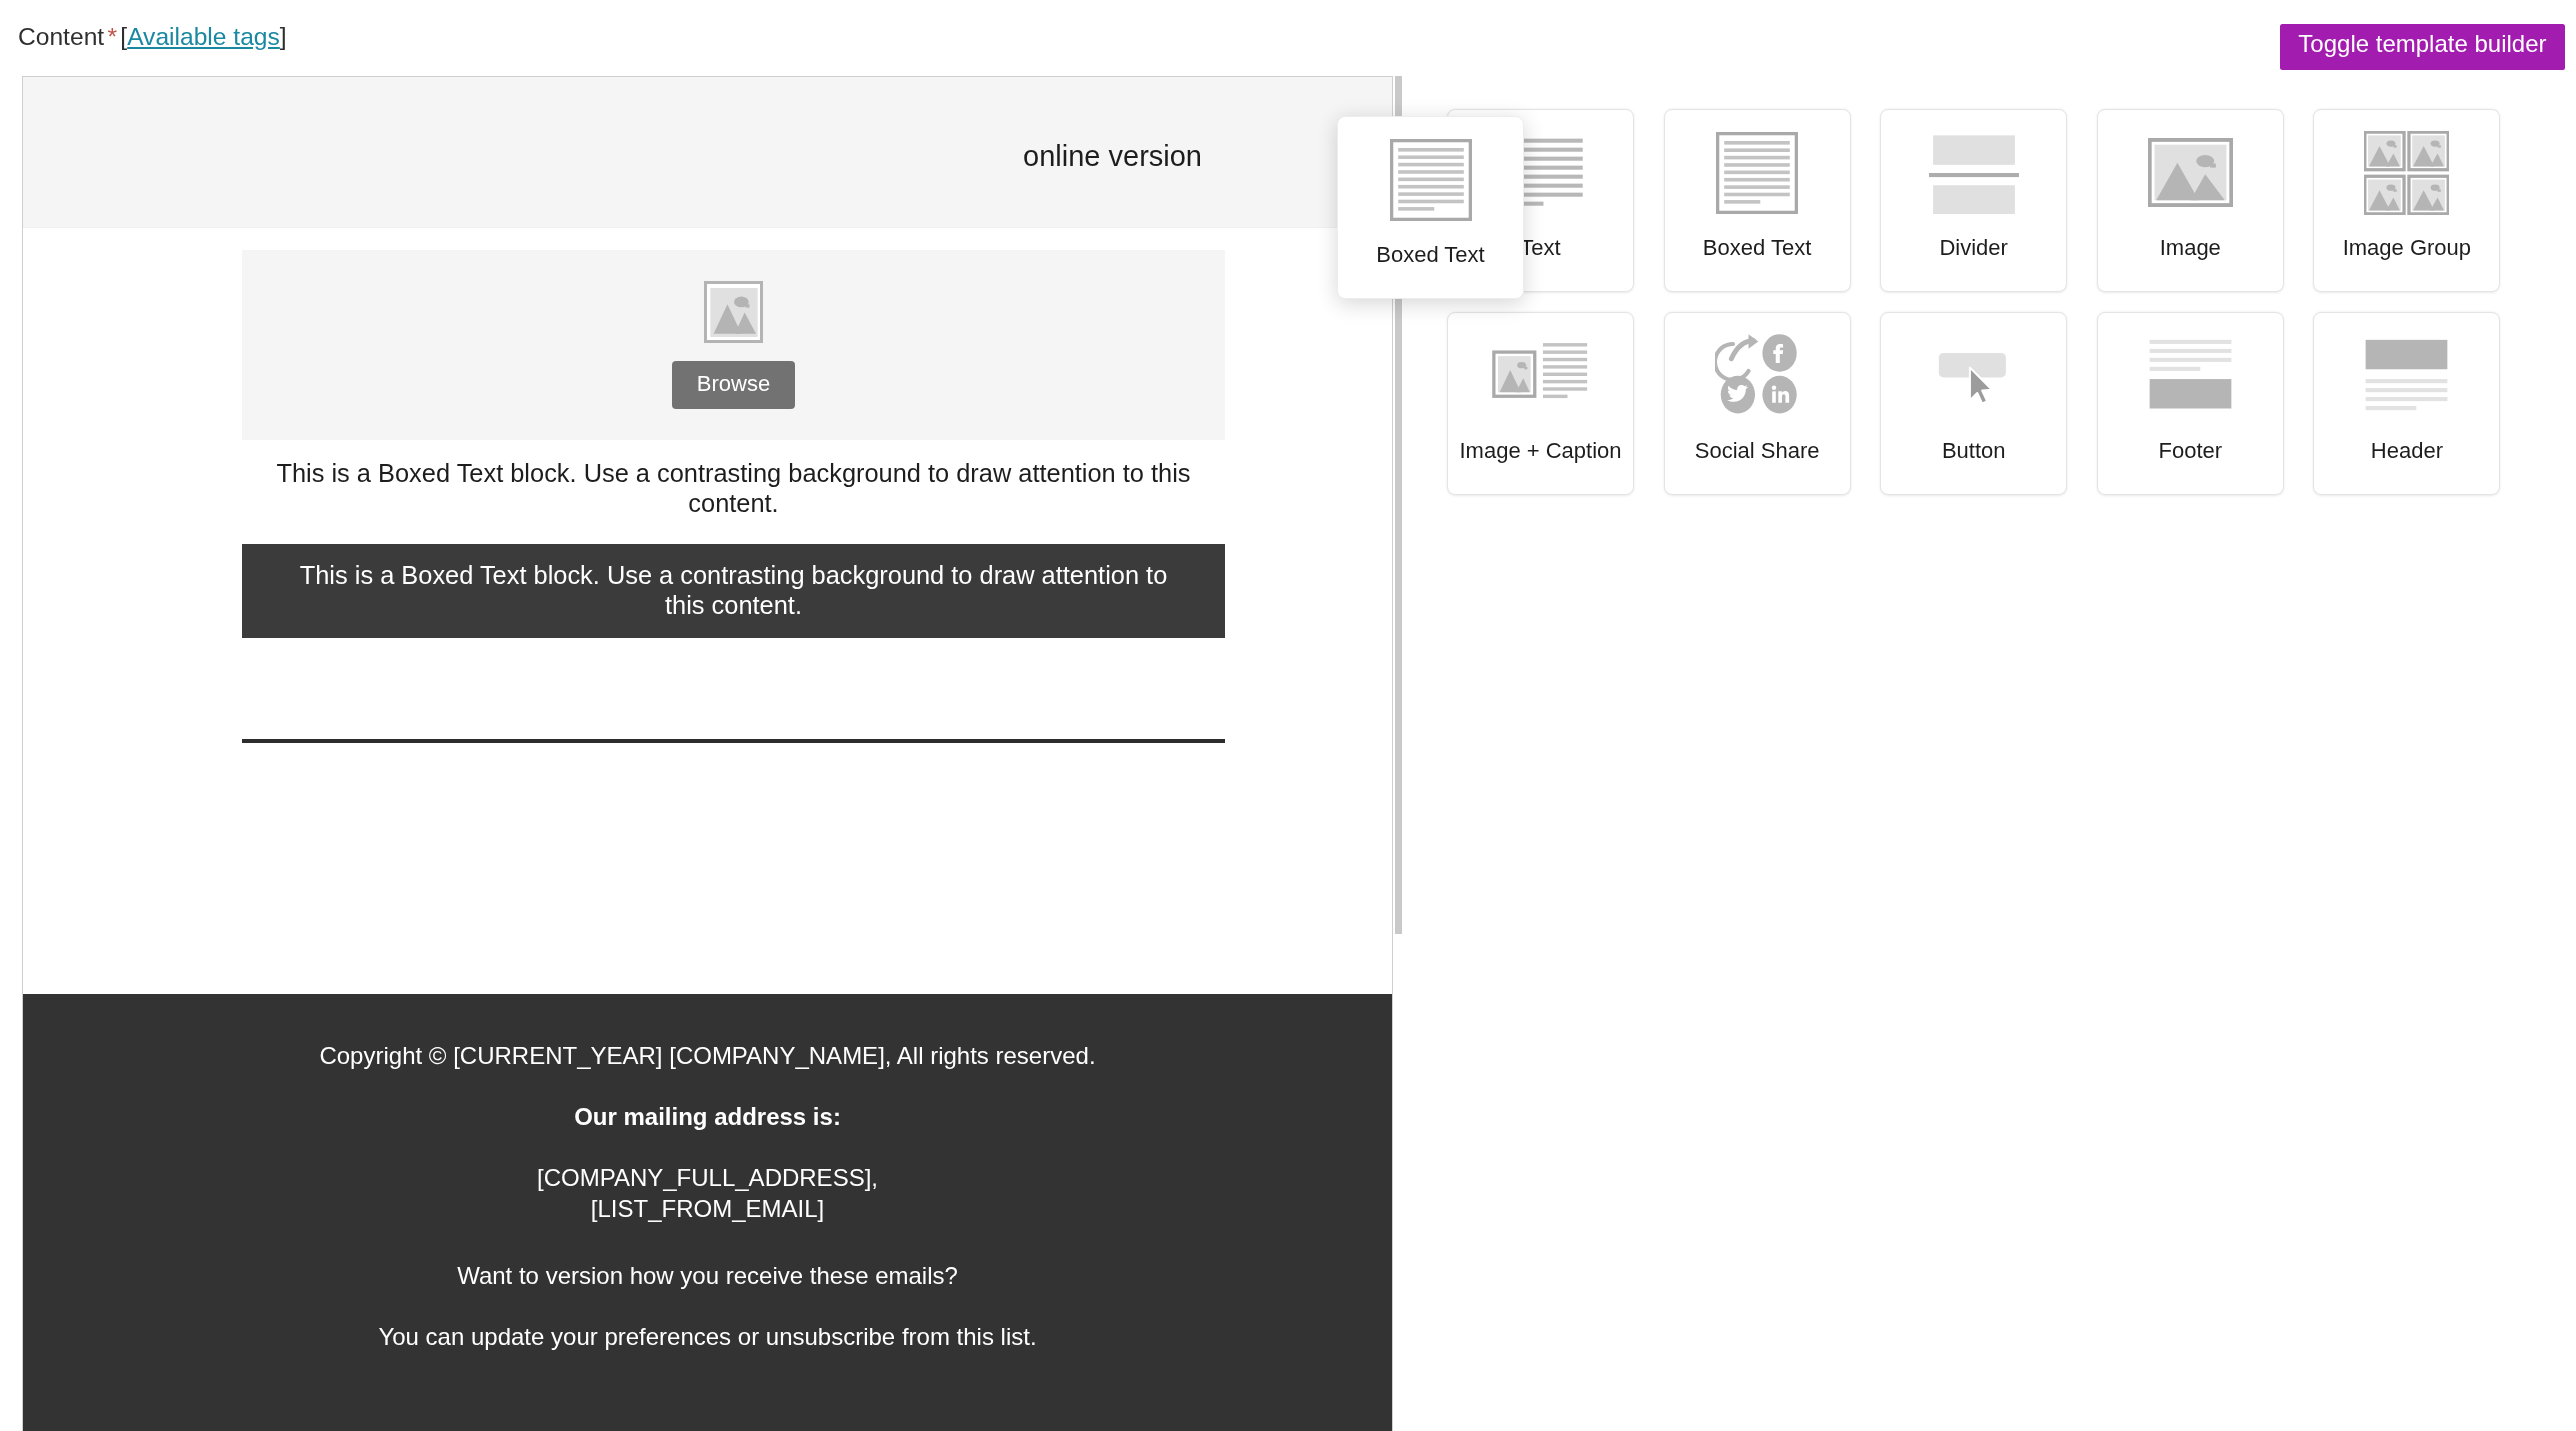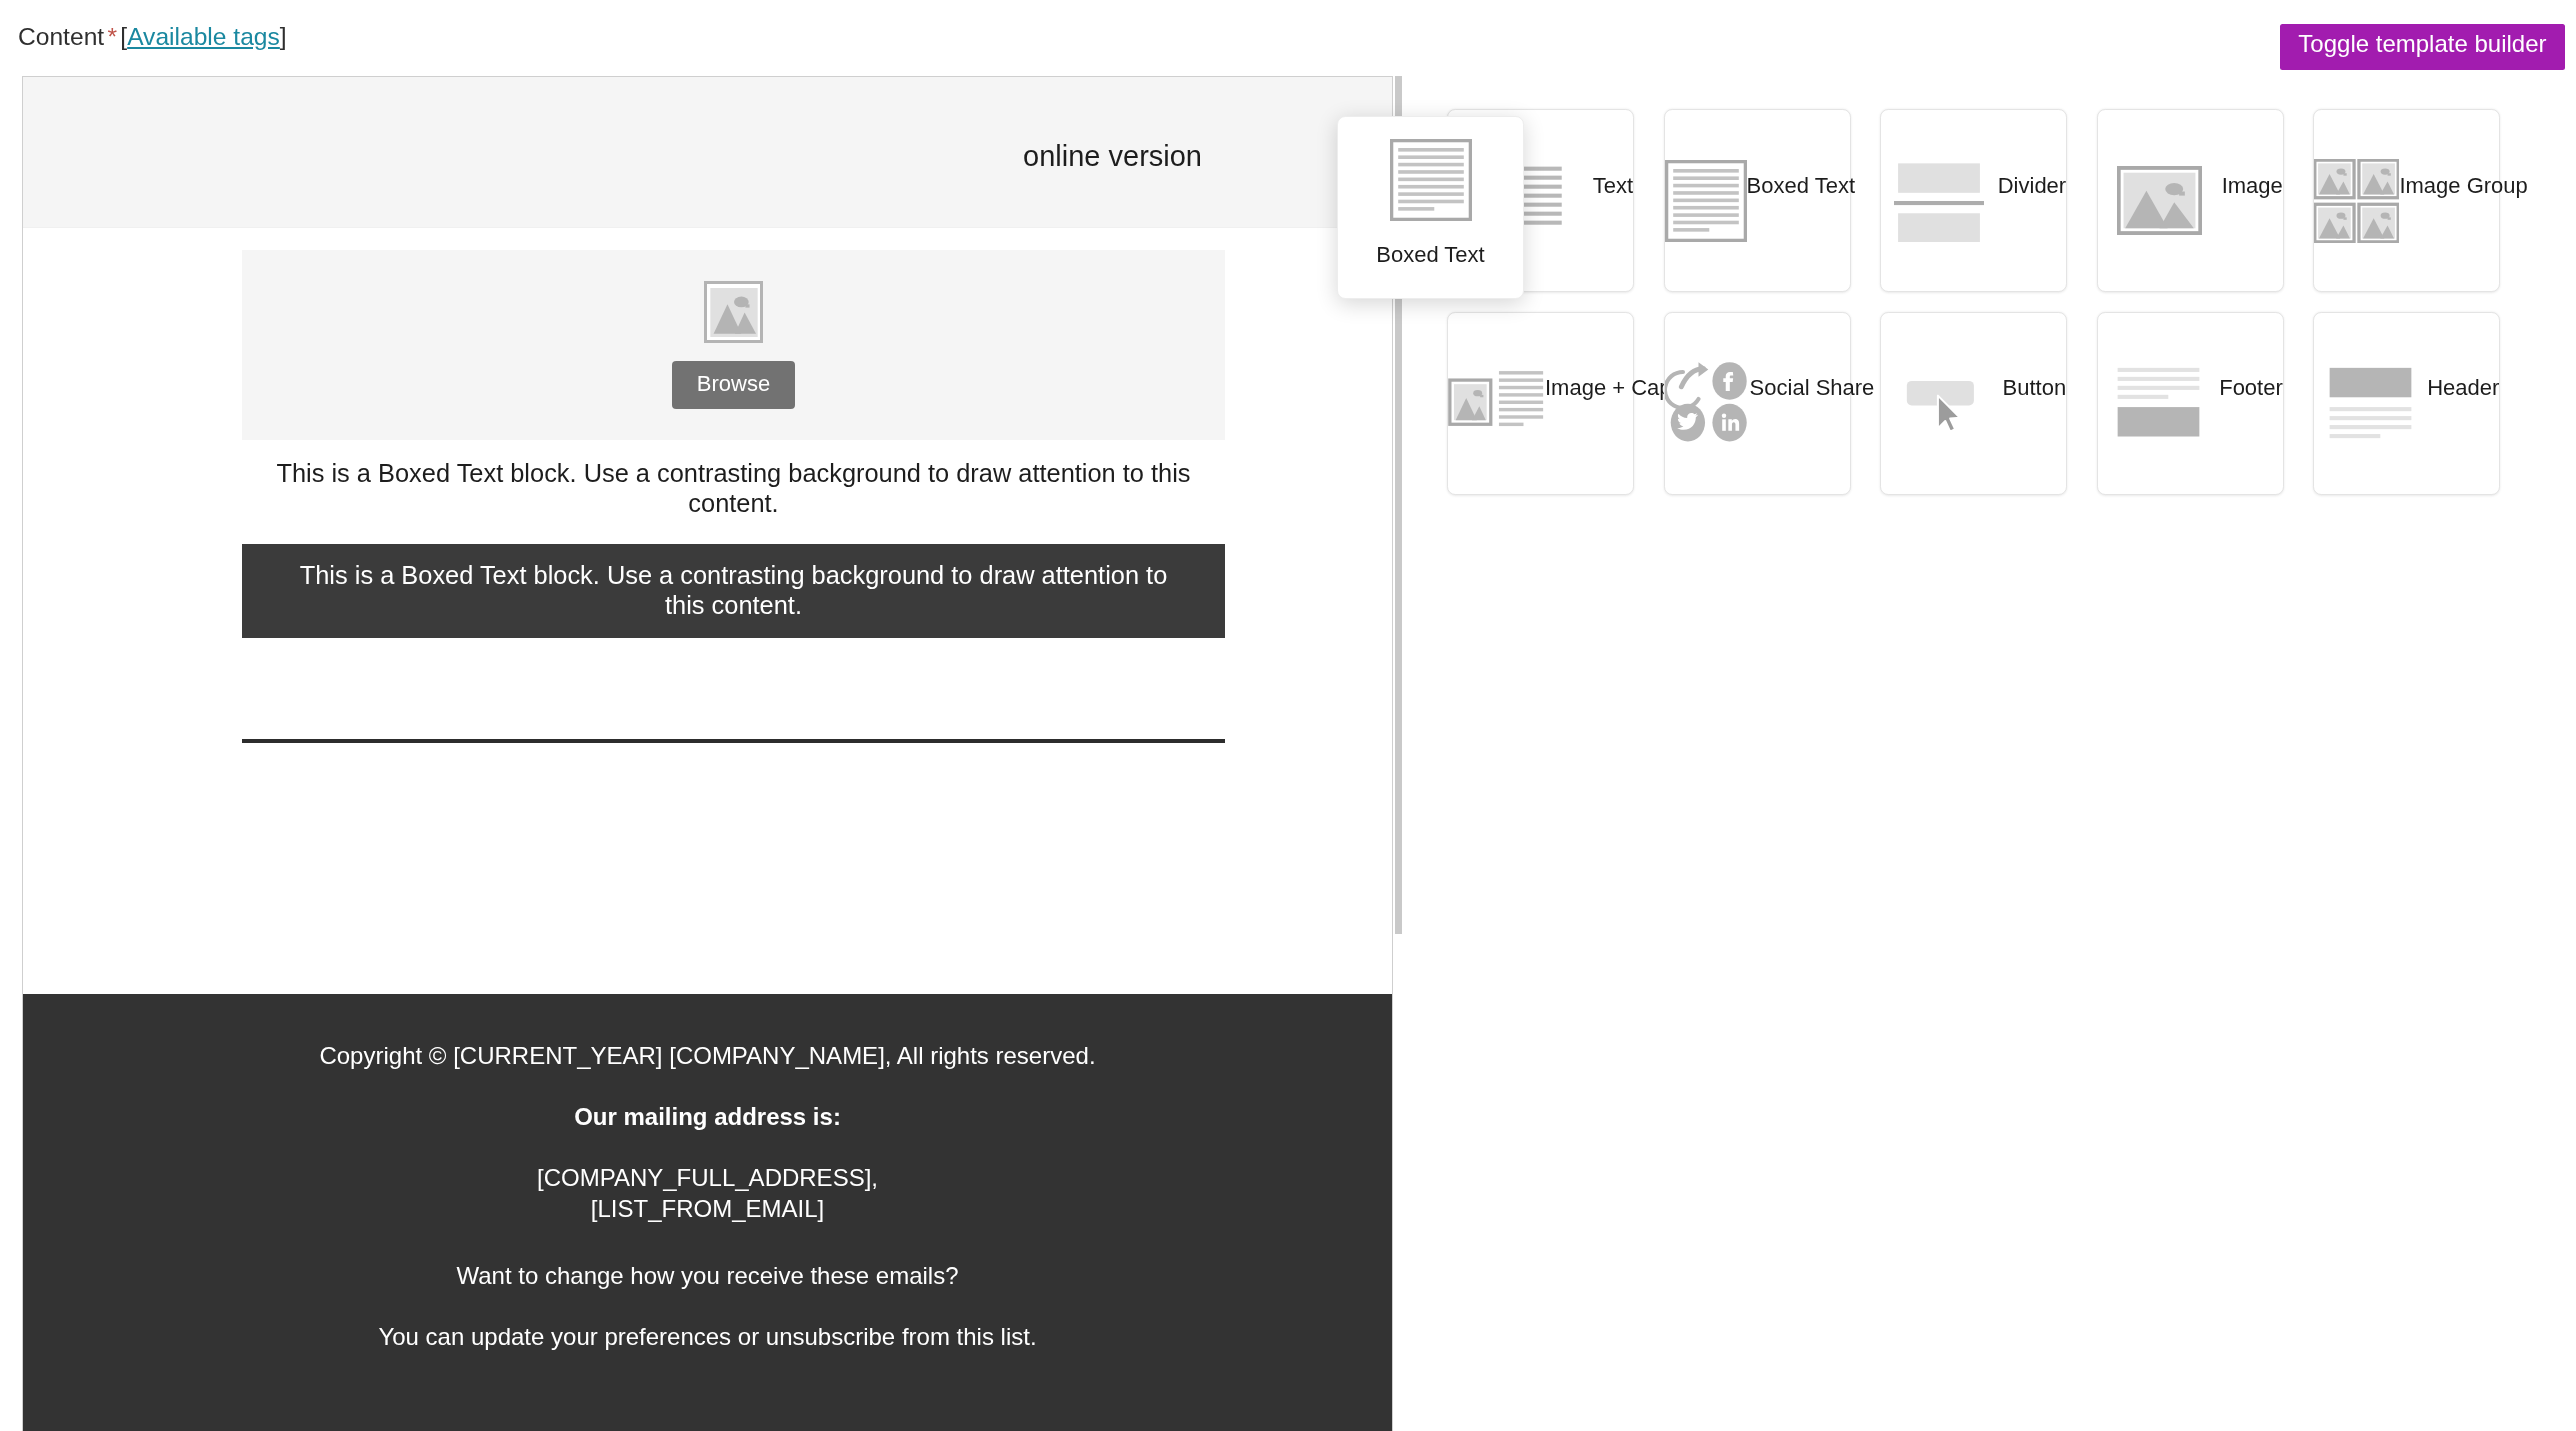--- a/index.html
+++ b/index.html
@@ -120,21 +120,21 @@
   #palette-grid {
     position: absolute; left: 45px; top: 33px;
     width: 1084px;
     display: grid; grid-template-columns: repeat(5, 187px);
     column-gap: 29.6px; row-gap: 19.7px;
   }
   .palette-card {
     width: 187px; height: 183px;
     background: #ffffff; border: 0.8px solid #e4e4e4; border-radius: 8.2px;
     box-shadow: 0 0.8px 2.5px rgba(0,0,0,0.09);
-    display: flex; align-items: center; justify-content: flex-start;
+    display: flex; flex-direction: column; align-items: center; justify-content: flex-start;
     cursor: grab; position: relative;
   }
   .palette-card .thumb {
     flex: 1; display: flex; align-items: center; justify-content: center; width: 100%;
   }
   .palette-card .plabel {
     font-size: 22px; color: #1d1d1d; padding-bottom: 29.6px; white-space: nowrap;
   }
 
   
@@ -214,21 +214,21 @@
           </svg>
           <span class="s-label">LinkedIn</span>
         </span>
       </div>
     </div>
 
     <div class="email-footer">
       <p>Copyright © [CURRENT_YEAR] [COMPANY_NAME], All rights reserved.</p>
       <p class="bold">Our mailing address is:</p>
       <p class="addr"><span>[COMPANY_FULL_ADDRESS],</span><br><span>[LIST_FROM_EMAIL]</span></p>
-      <p>Want to change how you receive these emails?</p>
+      <p>Want to version how you receive these emails?</p>
       <p>You can update your preferences or unsubscribe from this list.</p>
     </div>
   </div>
 
   <div id="panel-divider"></div>
 
   <div id="palette-panel">
     <div id="palette-grid">
 
       <div class="palette-card">

